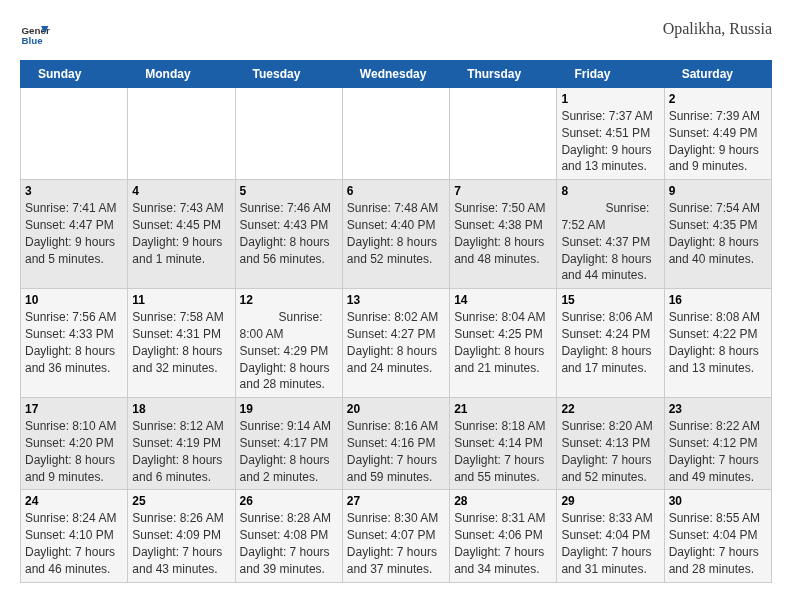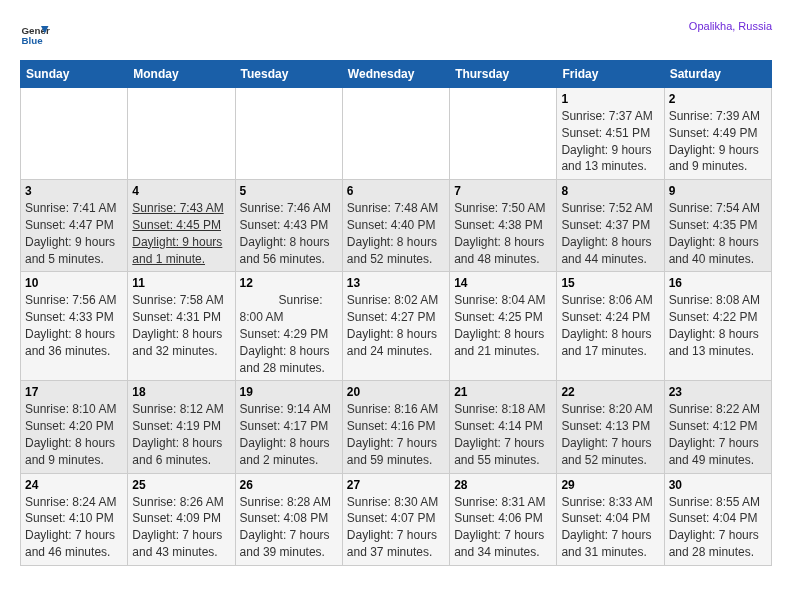--- a/index.html
+++ b/index.html
@@ -27,32 +27,33 @@
     }
     .title-block {
       text-align: right;
     }
     .month-title {
       font-size: 36px;
       font-weight: bold;
       color: #333;
     }
     .location {
-      font-size: 11px;
-      color: #6d28d9;
+      font-size: 16px;
+      color: #404040;
+      font-family: Liberation Serif, serif;
     }
     table {
       width: 100%;
       border-collapse: collapse;
       font-size: 11px;
     }
     thead tr th {
       background-color: #1a5fa8;
       color: #fff;
-      padding: 6px 5px;
+      padding: 6px 17px;
       text-align: left;
       font-size: 12px;
       font-weight: bold;
       border: 1px solid #1a5fa8;
     }
     tbody tr td {
       border: 1px solid #ccc;
       vertical-align: top;
       padding: 4px;
       width: calc(100% / 7);
@@ -123,37 +124,37 @@
         <td><span class="day-num">2</span><span class="day-info" style="white-space: pre-line;">Sunrise: 7:39 AM
 Sunset: 4:49 PM
 Daylight: 9 hours
 and 9 minutes.</span></td>
       </tr>
       <tr>
         <td><span class="day-num">3</span><span class="day-info" style="white-space: pre-line;">Sunrise: 7:41 AM
 Sunset: 4:47 PM
 Daylight: 9 hours
 and 5 minutes.</span></td>
-        <td><span class="day-num">4</span><span class="day-info" style="white-space: pre-line; text-decoration: underline;">Sunrise: 7:43 AM
+        <td><span class="day-num">4</span><span class="day-info" style="white-space: pre-line;">Sunrise: 7:43 AM
 Sunset: 4:45 PM
 Daylight: 9 hours
 and 1 minute.</span></td>
         <td><span class="day-num">5</span><span class="day-info" style="white-space: pre-line;">Sunrise: 7:46 AM
 Sunset: 4:43 PM
 Daylight: 8 hours
 and 56 minutes.</span></td>
         <td><span class="day-num">6</span><span class="day-info" style="white-space: pre-line;">Sunrise: 7:48 AM
 Sunset: 4:40 PM
 Daylight: 8 hours
 and 52 minutes.</span></td>
         <td><span class="day-num">7</span><span class="day-info" style="white-space: pre-line;">Sunrise: 7:50 AM
 Sunset: 4:38 PM
 Daylight: 8 hours
 and 48 minutes.</span></td>
-        <td><span class="day-num">8</span><span class="day-info" style="white-space: pre-line;">Sunrise: 7:52 AM
+        <td><span class="day-num">8</span><span class="day-info" style="white-space: pre-line; margin-left: 44px;">Sunrise: 7:52 AM
 Sunset: 4:37 PM
 Daylight: 8 hours
 and 44 minutes.</span></td>
         <td><span class="day-num">9</span><span class="day-info" style="white-space: pre-line;">Sunrise: 7:54 AM
 Sunset: 4:35 PM
 Daylight: 8 hours
 and 40 minutes.</span></td>
       </tr>
       <tr>
         <td><span class="day-num">10</span><span class="day-info" style="white-space: pre-line;">Sunrise: 7:56 AM

